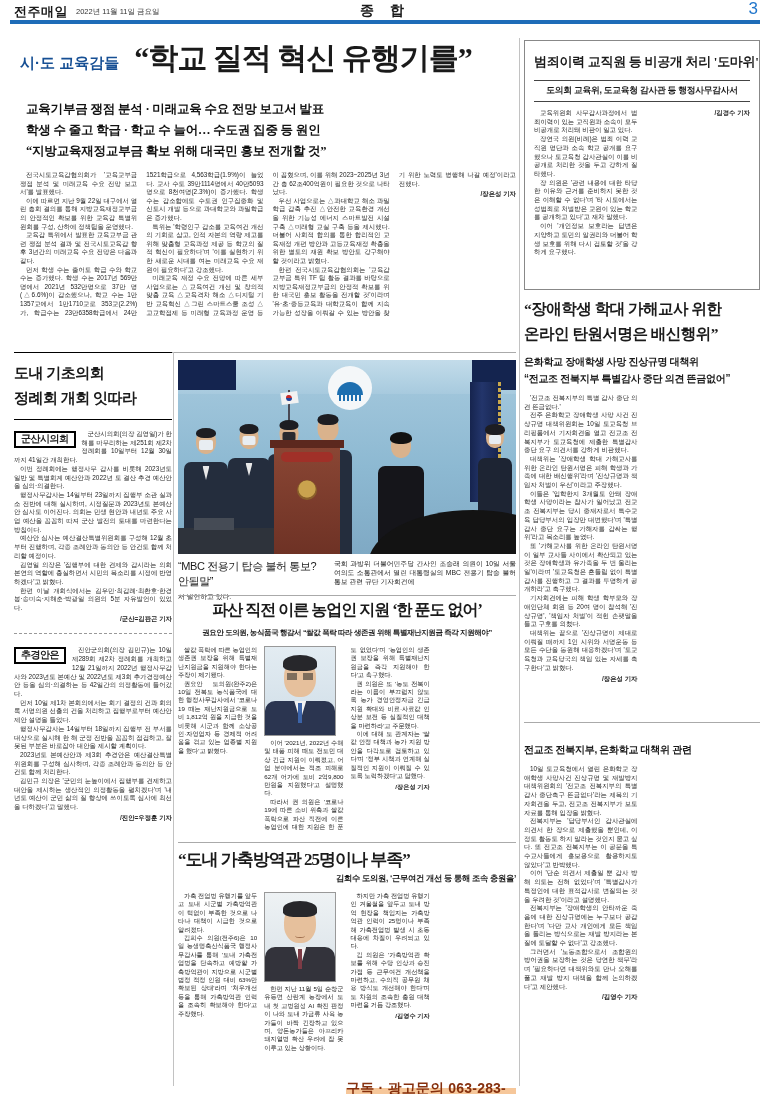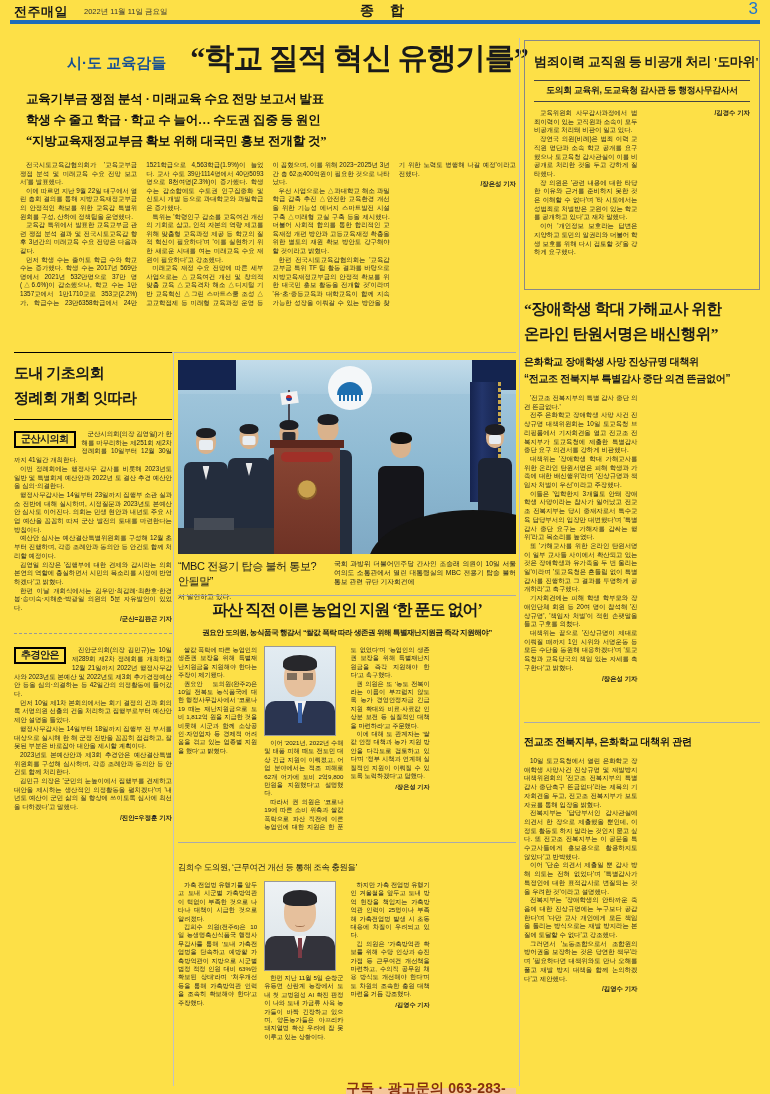--- a/index.html
+++ b/index.html
@@ -1,56 +1,56 @@
 <!DOCTYPE html>
 <html><head>
 <meta charset="utf-8">
 <style>
   html,body{margin:0;padding:0;background:#e9e9e9;}
-  .page{position:relative;width:770px;height:1094px;background:#fde047;margin:0 auto;
+  .page{position:relative;width:770px;height:1094px;background:#ffffff;margin:0 auto;
         font-family:"Liberation Sans",sans-serif;color:#1a1a1a;overflow:hidden;
         border-right:1px solid #cfcfcf;}
   
   .mast-name{position:absolute;left:14px;top:3px;font-size:13px;font-weight:bold;letter-spacing:.5px;}
-  .mast-date{position:absolute;left:84px;top:7px;font-size:7.5px;color:#333;}
+  .mast-date{position:absolute;left:76px;top:7px;font-size:7.5px;color:#333;}
   .mast-section{position:absolute;left:0;right:0;top:2px;text-align:center;font-size:14px;font-weight:bold;letter-spacing:6px;}
   .mast-page{position:absolute;right:12px;top:-1px;font-size:17px;color:#2277cc;}
   .header-rule{position:absolute;left:10px;right:10px;top:20px;height:4px;background:#1e6cb8;}
   
   .serif{font-family:"Liberation Serif",serif;}
   .para{margin:0;text-indent:6px;text-align:justify;}
   .byline{text-align:right;font-weight:bold;margin-top:2px;}
   .vrule{position:absolute;width:1px;background:#c2c2c2;}
   .hrule{position:absolute;height:1px;background:#aaa;}
   
   .main-art{position:absolute;left:20px;top:38px;width:496px;}
-  .main-head-row{display:flex;align-items:center;gap:24px;margin-left:47px;}
+  .main-head-row{display:flex;align-items:center;gap:15px;}
   .kicker{font-size:15px;font-weight:bold;color:#164f94;white-space:nowrap;padding-top:10px;}
   .main-headline{font-size:30px;font-weight:bold;letter-spacing:-1px;white-space:nowrap;}
-  .main-subheads{margin-top:10px;font-size:12.5px;font-weight:bold;line-height:21px;color:#111;letter-spacing:-.2px;}
+  .main-subheads{margin-top:20px;font-size:12.5px;font-weight:bold;line-height:21px;color:#111;letter-spacing:-.2px;}
   .main-body{margin-top:9px;height:150px;column-count:4;column-gap:9px;column-fill:auto;
              font-size:6.4px;line-height:8.6px;color:#222;overflow:hidden;}
   .main-body .byline{font-size:6.4px;}
   
   .crime-box{position:absolute;left:524px;top:40px;width:236px;height:250px;border:1px solid #888;
              box-sizing:border-box;padding:12px 9px 8px 9px;}
   .crime-headline{font-size:13px;font-weight:bold;text-align:center;letter-spacing:-.3px;white-space:nowrap;}
   .crime-subhead{margin:9px 0 7px 0;padding:4px 0;border-top:1px solid #444;border-bottom:1px solid #444;
                  font-size:8.8px;font-weight:bold;text-align:center;white-space:nowrap;letter-spacing:-.3px;}
   .two-col{column-count:2;column-gap:9px;column-fill:auto;font-size:6.4px;line-height:8.7px;overflow:hidden;text-align:justify;}
   .crime-body{height:150px;}
   .crime-body .byline,.pet-body .byline,.op-body .byline{font-size:6.4px;}
   .petition-art{position:absolute;left:524px;top:296px;width:236px;}
   .pet-headline{font-size:15.5px;font-weight:bold;line-height:25px;letter-spacing:-.5px;}
   .pet-sub1{margin-top:9px;font-size:10px;font-weight:bold;letter-spacing:-.3px;}
   .pet-sub2{margin-top:3px;font-size:10px;font-weight:bold;letter-spacing:-.3px;}
   .pet-body{margin-top:8px;height:330px;}
   .op-art{position:absolute;left:524px;top:726px;width:236px;}
   .op-headline{font-size:15.5px;font-weight:bold;line-height:25px;letter-spacing:-.5px;}
-  .op-sub{margin-top:9px;font-size:10px;font-weight:bold;letter-spacing:-.3px;}
+  .op-sub{margin-top:17px;font-size:10px;font-weight:bold;letter-spacing:-.3px;}
   .op-body{margin-top:8px;height:280px;}
   
   .sidebar{position:absolute;left:14px;top:352px;width:158px;}
   .sb-title{border-top:1px solid #000;padding-top:8px;font-size:15px;font-weight:bold;line-height:25px;letter-spacing:-.5px;}
   .sb-title-rule{height:1px;background:#000;margin:8px 0 10px 0;}
   .sb-label{float:left;border:2px solid #000;padding:2px 5px;font-size:10px;font-weight:bold;margin:1px 6px 2px 0;letter-spacing:-.5px;}
   .sb-body{font-size:6.4px;line-height:8.7px;text-align:justify;color:#222;}
   .sb-body .byline{font-size:6.4px;}
   .sb-divider{border-top:1px dashed #999;margin:10px 0 12px 0;}
   
@@ -109,21 +109,21 @@
   .pt-smile{position:absolute;left:50%;transform:translateX(-50%);top:40px;width:10px;height:4px;border-bottom:1px solid #9c6b4a;border-radius:50%;}
   .pt-suit{position:absolute;left:0;right:0;bottom:0;height:34px;background:#2b3550;border-radius:10px 10px 0 0;}
   .pt-suit2{background:#33333b;}
   .pt-shirt{position:absolute;left:50%;transform:translateX(-50%);bottom:14px;width:12px;height:20px;background:#f2f2f2;
             clip-path:polygon(0 0,100% 0,50% 100%);}
   .pt-tie1{position:absolute;left:50%;transform:translateX(-50%);bottom:12px;width:4px;height:20px;background:#3c64a8;}
   .pt-tie2{position:absolute;left:50%;transform:translateX(-50%);bottom:12px;width:4px;height:20px;background:#7c3b45;}
   
   .vet-art{position:absolute;left:178px;top:848px;width:338px;}
   .vet-headline{font-size:17px;font-weight:bold;letter-spacing:-1px;white-space:nowrap;}
-  .vet-sub{margin-top:14px;font-size:8.3px;font-weight:normal;letter-spacing:-.3px;}
+  .vet-sub{margin-top:2px;font-size:8.3px;font-weight:bold;letter-spacing:-.3px;text-align:right;}
   .vet-body{margin-top:8px;height:162px;}
   
   .ad-box{position:absolute;left:346px;top:1088px;width:170px;height:17px;background:#f6c79a;
           color:#86300e;font-size:14px;font-weight:bold;display:flex;align-items:center;justify-content:center;
           letter-spacing:.2px;}
 </style>
 </head>
 <body>
 
 <div class="page">
@@ -346,20 +346,21 @@
           <p class="para">권 의원은 또 '농도 전북이라는 이름이 부끄럽지 않도록 농가 경영안정자금 긴급지원 확대와 비료·사료값 인상분 보전 등 실질적인 대책을 마련하라'고 주문했다.</p>
           <p class="para">이에 대해 도 관계자는 '쌀값 안정 대책과 농가 지원 방안을 다각도로 검토하고 있다'며 '정부 시책과 연계해 실질적인 지원이 이뤄질 수 있도록 노력하겠다'고 답했다.</p>
         </div>
       <div class="byline">/장은성 기자</div>
     </div>
   </div>
 
   <div class="hrule" style="left:178px;width:338px;top:842px;"></div>
 
   <div class="vet-art">
+    <div class="vet-headline serif">“도내 가축방역관 25명이나 부족”</div>
     <div class="vet-sub">김희수 도의원, ‘근무여건 개선 등 통해 조속 충원을’</div>
     <div class="four-col vet-body">
       <div>
           <p class="para">가축 전염병 유행기를 앞두고 도내 시군별 가축방역관이 턱없이 부족한 것으로 나타나 대책이 시급한 것으로 알려졌다.</p>
           <p class="para">김희수 의원(전주6)은 10일 농생명축산식품국 행정사무감사를 통해 '도내 가축전염병을 단속하고 예방할 가축방역관이 지방으로 시군별 법정 적정 인원 대비 63%만 확보된 상태'라며 '처우개선 등을 통해 가축방역관 인력을 조속히 확보해야 한다'고 주장했다.</p>
         </div>
       <span class="portrait pt-bg2">
         <span class="pt-face"></span>
           <span class="pt-hair"></span>
           <span class="pt-smile"></span>

